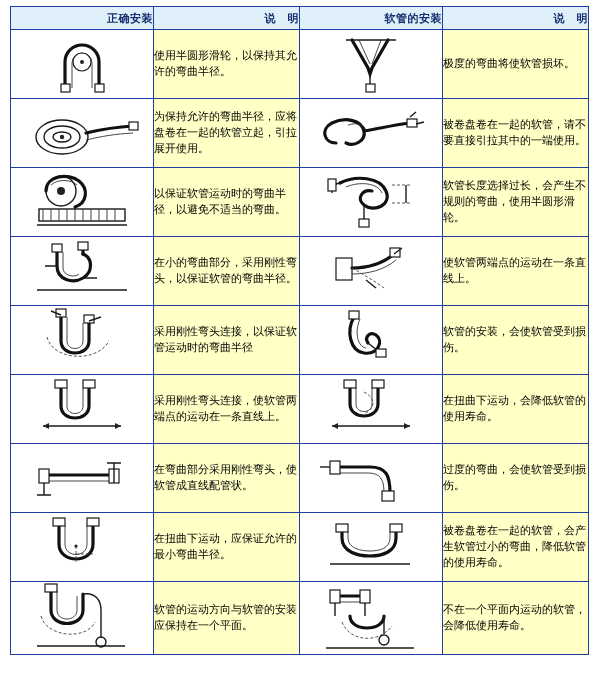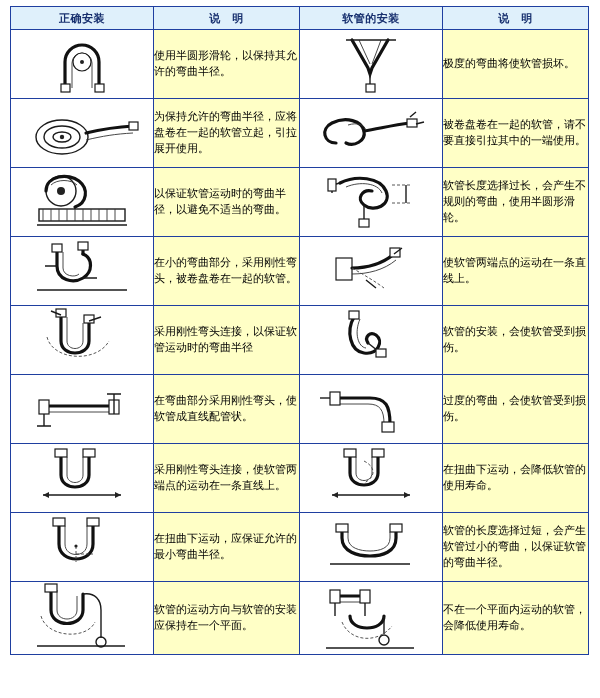--- a/index.html
+++ b/index.html
@@ -38,21 +38,21 @@
     border: 1px solid #1f3fa0;
     padding: 0;
     vertical-align: middle;
   }
   thead th {
     background: #dff0fb;
     color: #18306f;
     font-size: 11px;
     font-weight: bold;
     height: 22px;
-    text-align: center;
+    text-align: right;
     letter-spacing: 0.5px;
   }
   .col-img { width: 143px; }
   .col-txt { width: 146px; }
   td.img-cell {
     background: #ffffff;
     text-align: center;
     height: 68px;
   }
   td.txt-cell {
@@ -181,21 +181,21 @@
           <svg class="fig" width="130" height="62" viewBox="0 0 130 62">
             <path class="thk" d="M40 10 L40 26 C 40 40, 56 44, 66 38 C 76 32, 76 18, 66 14"></path>
             <path class="thk" d="M66 14 L66 8"></path>
             <path class="thn" d="M46 12 L46 28 C 46 36, 58 38, 62 34"></path>
             <rect x="35" y="4" width="10" height="8" class="wh"></rect>
             <rect x="61" y="2" width="10" height="8" class="wh"></rect>
             <path class="ln" d="M20 50 L110 50"></path>
             <path class="ln" d="M40 26 L28 26 M66 38 L80 38"></path>
           </svg>
         </td>
-        <td class="txt-cell">在小的弯曲部分，采用刚性弯头，被卷盘卷在一起的软管。</td>
+        <td class="txt-cell">在小的弯曲部分，采用刚性弯头，以保证软管的弯曲半径。</td>
         <td class="img-cell">
           <svg class="fig" width="130" height="62" viewBox="0 0 130 62">
             <rect x="30" y="18" width="16" height="22" class="wh"></rect>
             <path class="thk" d="M46 28 C 62 28, 76 24, 88 14"></path>
             <path class="thn" d="M46 34 C 62 34, 78 30, 90 20"></path>
             <rect x="84" y="8" width="10" height="9" class="wh"></rect>
             <path class="ln" d="M88 14 l8 -6 M60 40 l10 8"></path>
             <path class="dash" d="M46 28 C 60 36, 70 42, 78 48"></path>
           </svg>
         </td>
@@ -217,44 +217,20 @@
         <td class="img-cell">
           <svg class="fig" width="130" height="66" viewBox="0 0 130 66">
             <path class="thk" d="M48 10 C 40 24, 44 44, 58 46 C 72 48, 78 34, 70 28 C 64 24, 58 30, 62 36"></path>
             <path class="thn" d="M54 12 C 48 26, 52 40, 60 41"></path>
             <rect x="43" y="4" width="10" height="8" class="wh"></rect>
             <path class="ln" d="M62 36 L72 44"></path>
             <rect x="70" y="42" width="10" height="8" class="wh"></rect>
           </svg>
         </td>
         <td class="txt-cell">软管的安装，会使软管受到损伤。</td>
-      </tr>
-
-      <tr>
-        <td class="img-cell">
-          <svg class="fig" width="130" height="58" viewBox="0 0 130 58">
-            <path class="thk" d="M28 26 L96 26"></path>
-            <path class="thn" d="M28 32 L96 32"></path>
-            <rect x="22" y="20" width="10" height="14" class="wh"></rect>
-            <rect x="92" y="20" width="10" height="14" class="wh"></rect>
-            <path class="ln" d="M27 34 L27 46 M97 34 L97 14"></path>
-            <path class="ln" d="M20 46 L34 46 M90 14 L104 14"></path>
-          </svg>
-        </td>
-        <td class="txt-cell">在弯曲部分采用刚性弯头，使软管成直线配管状。</td>
-        <td class="img-cell">
-          <svg class="fig" width="130" height="58" viewBox="0 0 130 58">
-            <path class="thk" d="M30 18 L64 18 C 80 18, 84 26, 84 44"></path>
-            <path class="thn" d="M30 24 L62 24 C 74 24, 78 30, 78 44"></path>
-            <rect x="24" y="12" width="10" height="13" class="wh"></rect>
-            <rect x="76" y="42" width="12" height="10" class="wh"></rect>
-            <path class="ln" d="M24 18 L14 18"></path>
-          </svg>
-        </td>
-        <td class="txt-cell">过度的弯曲，会使软管受到损伤。</td>
       </tr>
 
       <tr>
         <td class="img-cell">
           <svg class="fig" width="130" height="62" viewBox="0 0 130 62">
             <path class="thk" d="M44 8 L44 28 C 44 44, 72 44, 72 28 L72 8"></path>
             <path class="thn" d="M50 10 L50 28 C 50 38, 66 38, 66 28 L66 10"></path>
             <rect x="38" y="2" width="12" height="8" class="wh"></rect>
             <rect x="66" y="2" width="12" height="8" class="wh"></rect>
             <path class="ln" d="M26 48 L104 48"></path>
@@ -273,40 +249,64 @@
             <path class="fl" d="M26 48 l6 -3 v6 z"></path>
             <path class="fl" d="M104 48 l-6 -3 v6 z"></path>
             <path class="dash" d="M58 14 C 70 20, 70 30, 58 36"></path>
           </svg>
         </td>
         <td class="txt-cell">在扭曲下运动，会降低软管的使用寿命。</td>
       </tr>
 
       <tr>
         <td class="img-cell">
+          <svg class="fig" width="130" height="58" viewBox="0 0 130 58">
+            <path class="thk" d="M28 26 L96 26"></path>
+            <path class="thn" d="M28 32 L96 32"></path>
+            <rect x="22" y="20" width="10" height="14" class="wh"></rect>
+            <rect x="92" y="20" width="10" height="14" class="wh"></rect>
+            <path class="ln" d="M27 34 L27 46 M97 34 L97 14"></path>
+            <path class="ln" d="M20 46 L34 46 M90 14 L104 14"></path>
+          </svg>
+        </td>
+        <td class="txt-cell">在弯曲部分采用刚性弯头，使软管成直线配管状。</td>
+        <td class="img-cell">
+          <svg class="fig" width="130" height="58" viewBox="0 0 130 58">
+            <path class="thk" d="M30 18 L64 18 C 80 18, 84 26, 84 44"></path>
+            <path class="thn" d="M30 24 L62 24 C 74 24, 78 30, 78 44"></path>
+            <rect x="24" y="12" width="10" height="13" class="wh"></rect>
+            <rect x="76" y="42" width="12" height="10" class="wh"></rect>
+            <path class="ln" d="M24 18 L14 18"></path>
+          </svg>
+        </td>
+        <td class="txt-cell">过度的弯曲，会使软管受到损伤。</td>
+      </tr>
+
+      <tr>
+        <td class="img-cell">
           <svg class="fig" width="130" height="62" viewBox="0 0 130 62">
             <path class="thk" d="M42 8 L42 28 C 42 48, 76 48, 76 28 L76 8"></path>
             <path class="thn" d="M48 10 L48 28 C 48 42, 70 42, 70 28 L70 10"></path>
             <rect x="36" y="2" width="12" height="8" class="wh"></rect>
             <rect x="70" y="2" width="12" height="8" class="wh"></rect>
             <path class="dash" d="M59 30 L59 46 M59 38 L76 38"></path>
             <circle cx="59" cy="30" r="1.6" class="fl"></circle>
           </svg>
         </td>
         <td class="txt-cell">在扭曲下运动，应保证允许的最小弯曲半径。</td>
         <td class="img-cell">
           <svg class="fig" width="130" height="62" viewBox="0 0 130 62">
             <path class="thk" d="M36 14 L36 22 C 36 36, 52 40, 64 40 C 76 40, 90 36, 90 22 L90 14"></path>
             <path class="thn" d="M42 16 L42 22 C 42 32, 54 35, 64 35 C 74 35, 84 32, 84 22 L84 16"></path>
             <rect x="30" y="8" width="12" height="8" class="wh"></rect>
             <rect x="84" y="8" width="12" height="8" class="wh"></rect>
             <path class="ln" d="M24 48 L104 48"></path>
           </svg>
         </td>
-        <td class="txt-cell">软管的长度选择过短，会产生软管过小的弯曲，以保证软管的弯曲半径。</td>
+        <td class="txt-cell">被卷盘卷在一起的软管，会产生软管过小的弯曲，降低软管的使用寿命。</td>
       </tr>
 
       <tr>
         <td class="img-cell">
           <svg class="fig" width="130" height="72" viewBox="0 0 130 72">
             <path class="thk" d="M34 6 L34 28 C 34 46, 66 46, 66 28 L66 12"></path>
             <path class="thn" d="M40 8 L40 28 C 40 40, 60 40, 60 28 L60 14"></path>
             <rect x="28" y="2" width="12" height="8" class="wh"></rect>
             <path class="ln" d="M66 12 C 78 10, 84 18, 84 28 L84 56"></path>
             <circle cx="84" cy="60" r="5" class="ln"></circle>

